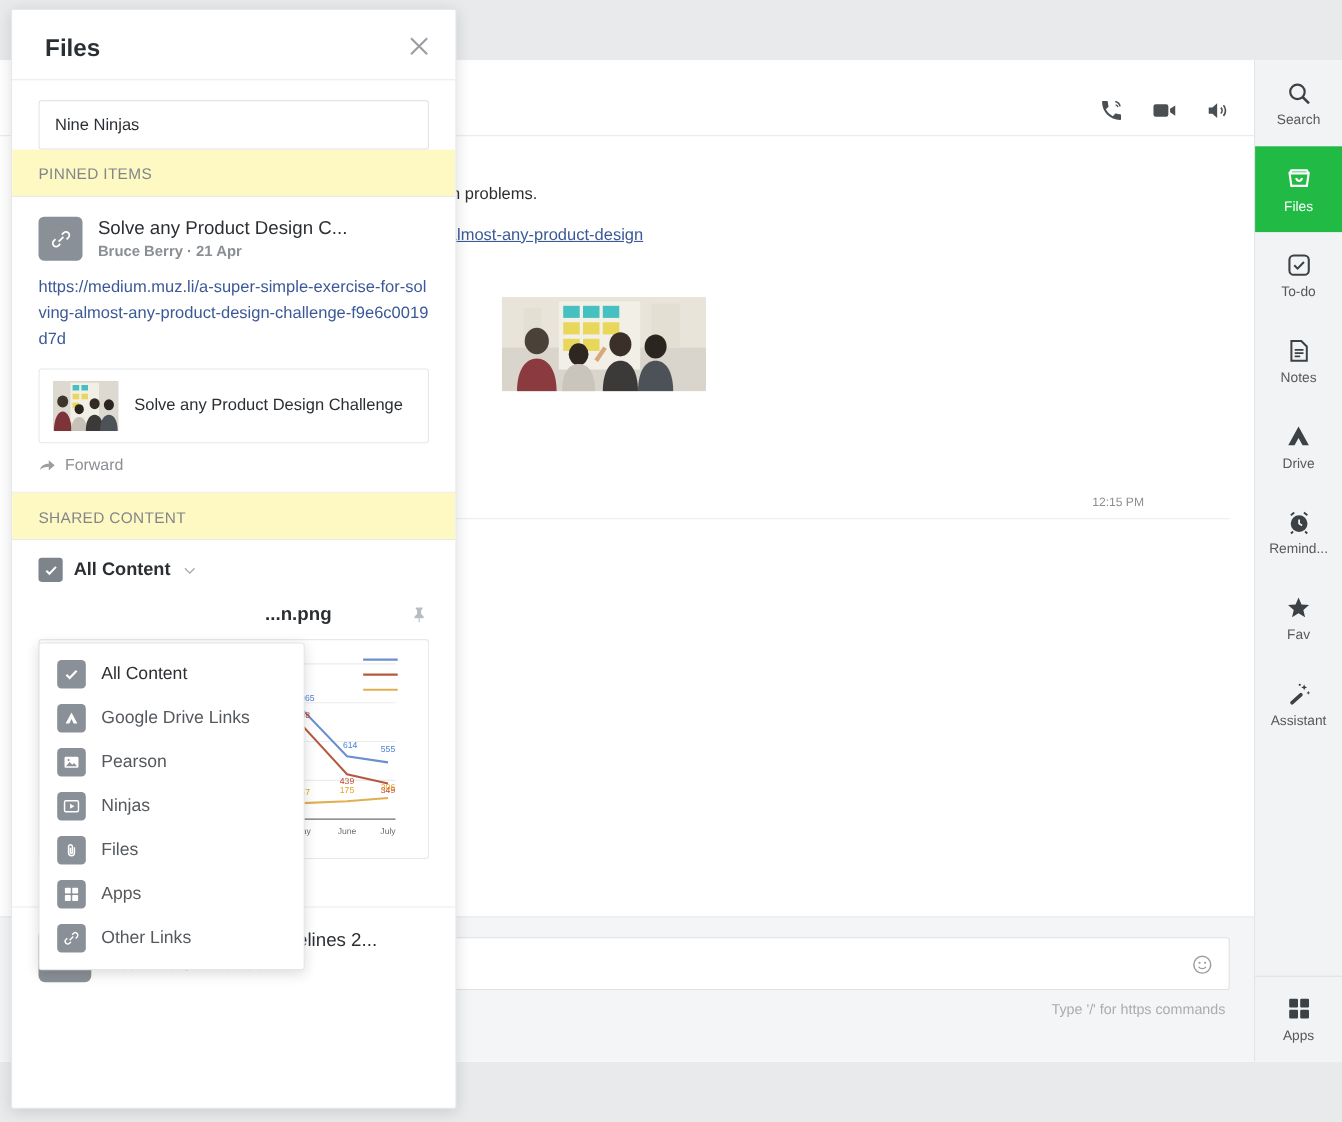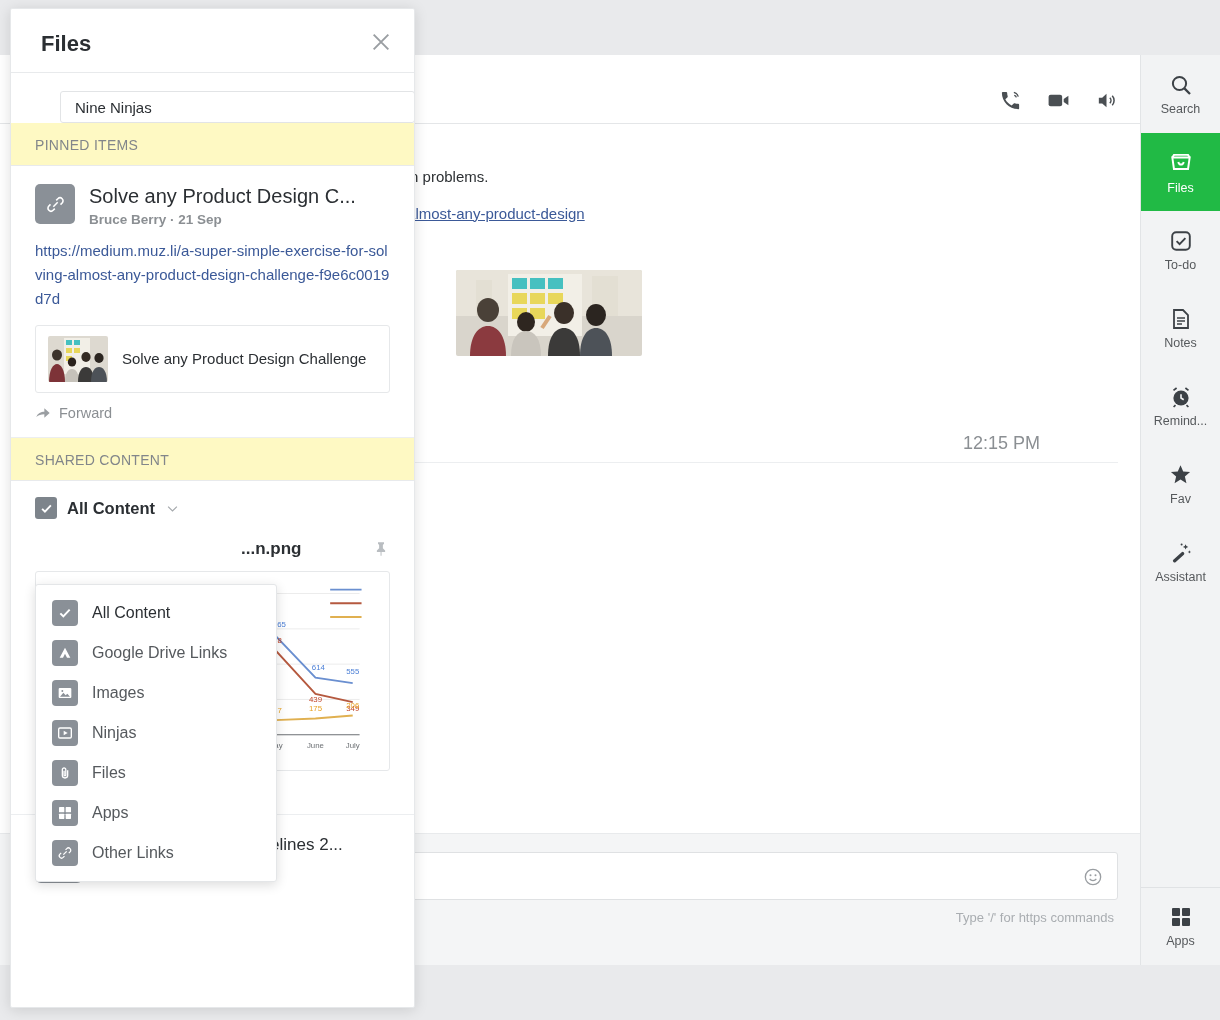--- a/index.html
+++ b/index.html
@@ -48,21 +48,21 @@
   .msg-link { display:block; color:#3b5998; text-decoration:underline; font-size:15px;
               line-height:1.8; margin-top:12px; max-width:565px; word-break:break-all;}
 
   .preview { display:flex; gap:22px; margin-top:14px; border-left:4px solid #21a85a; padding-left:14px; max-width:620px;}
   .preview-title { font-size:15.5px; font-weight:700; color:#1f2326; margin-bottom:9px;}
   .preview-body { font-size:14.8px; color:#2c3033; line-height:1.85; max-width:375px;}
   .preview-thumb { width:186px; height:86px; border-radius:2px; overflow:hidden; flex:none; margin-top:2px;}
 
   .act-row { display:flex; align-items:center; gap:34px; margin-top:13px; }
   .act { display:flex; align-items:center; gap:8px; color:#8b8f93; font-size:14.5px; cursor:pointer;}
-  .msg-time { text-align:right; color:#8b8f93; font-size:18px; padding-right:78px; margin-top:0;}
+  .msg-time { text-align:right; color:#8b8f93; font-size:11px; padding-right:78px; margin-top:18px;}
   .msg-sep { height:1px; background:#eceef0; margin:8px 22px 0 22px; }
 
   .chart-card {
     margin-top:10px; width:366px; height:222px; border:1px solid #e2e4e6;
     border-radius:3px; background:#f2f3f4; padding:8px;
   }
 
   .composer-wrap { position:absolute; left:0; right:0; bottom:0; height:132px; background:#f4f5f6; border-top:1px solid #e8eaec;}
   .composer {
     position:absolute; left:22px; right:22px; top:18px; height:48px;
@@ -88,33 +88,32 @@
     background:#fff; border:1px solid #e6e8ea; border-radius:2px;
     box-shadow: 0 2px 14px rgba(0,0,0,0.13);
     overflow:hidden;
   }
   .fp-header { height:64px; border-bottom:1px solid #e8eaec; position:relative;}
   .fp-title { position:absolute; left:30px; top:22px; font-size:22px; font-weight:700; color:#2b2f33;}
   .fp-close { position:absolute; right:22px; top:22px; width:22px; height:22px; cursor:pointer;}
 
   .fp-search-wrap { padding:18px 24px 0 24px; }
   .fp-search {
-    width:100%; height:32px; border:1px solid #e2e4e6; border-radius:3px;
+    width:100%; height:45px; border:1px solid #e2e4e6; border-radius:3px;
     background:#fff; padding:0 14px; font-size:15px; color:#2b2f33;
     font-family:"Liberation Sans", sans-serif;
-    margin-left:25px;
   }
   .fp-section { padding:14px 24px 12px 24px; font-size:14px; color:#82868a;
                 letter-spacing:0.3px; border-bottom:1px solid #e8eaec; background:#fef9c3;}
 
   .pin-item { padding:18px 24px 16px 24px; border-bottom:1px solid #eceef0; }
   .pin-head { display:flex; gap:14px; align-items:flex-start; }
   .file-ico-sq { width:40px; height:40px; border-radius:5px; background:#8a9097;
                  display:flex; align-items:center; justify-content:center; flex:none;}
-  .pin-name { font-size:20px; color:#2b2f33; line-height:1.25; }
+  .pin-name { font-size:17px; color:#2b2f33; line-height:1.25; }
   .pin-meta { font-size:13.5px; color:#8b8f93; font-weight:700; margin-top:3px;}
   .pin-link { color:#3b5998; font-size:15px; line-height:1.6; margin-top:12px; word-break:break-all;
               display:block; text-decoration:none;}
   .pin-card { margin-top:14px; border:1px solid #e6e8ea; border-radius:3px; display:flex;
               align-items:center; gap:14px; padding:10px 12px;}
   .pin-card-thumb { width:60px; height:46px; border-radius:2px; overflow:hidden; flex:none;}
   .pin-card-title { font-size:15px; color:#2b2f33; line-height:1.35;}
 
   .filter-row { padding:16px 24px 10px 24px; display:flex; align-items:center; gap:10px; position:relative;}
   .chk { width:22px; height:22px; border-radius:3px; background:#7d848b; display:flex;
@@ -393,20 +392,26 @@
         <span class="lbl">To-do</span>
       </div>
       <div class="rail-item">
         <svg width="24" height="24" viewBox="0 0 24 24">
           <path fill="none" stroke="#3c4146" stroke-width="1.8" d="M5 3h9l5 5v13H5z"></path>
           <path stroke="#3c4146" stroke-width="1.6" d="M8 11h8M8 14h8M8 17h5"></path>
         </svg>
         <span class="lbl">Notes</span>
       </div>
       <div class="rail-item">
+        <svg width="25" height="25" viewBox="0 0 24 24">
+          <path fill="#3c4146" d="M12 3.5L21 20H15.5L12 13.6 8.5 20H3z"></path>
+        </svg>
+        <span class="lbl">Drive</span>
+      </div>
+      <div class="rail-item">
         <svg width="24" height="24" viewBox="0 0 24 24">
           <circle cx="12" cy="13" r="7.6" fill="#3c4146"></circle>
           <path d="M12 9.2V13l2.7 1.7" stroke="#f2f3f4" stroke-width="1.6" fill="none"></path>
           <path d="M4.5 5.4L7.6 3M19.5 5.4L16.4 3M6.5 20.2L4.6 22M17.5 20.2L19.4 22" stroke="#3c4146" stroke-width="1.7"></path>
         </svg>
         <span class="lbl">Remind...</span>
       </div>
       <div class="rail-item">
         <svg width="25" height="25" viewBox="0 0 24 24">
           <path fill="#3c4146" d="M12 3l2.6 6.1 6.6.5-5 4.3 1.5 6.4L12 16.9 6.3 20.3l1.5-6.4-5-4.3 6.6-.5z"></path>
@@ -453,21 +458,21 @@
       <div class="pin-head">
         <div class="file-ico-sq">
           <svg width="21" height="21" viewBox="0 0 24 24">
             <path d="M9.5 14.5l5-5" stroke="#fff" stroke-width="1.8"></path>
             <path d="M12.8 7.3l1.9-1.9a3.4 3.4 0 014.9 4.9l-1.9 1.9" fill="none" stroke="#fff" stroke-width="1.8"></path>
             <path d="M11.2 16.7l-1.9 1.9a3.4 3.4 0 01-4.9-4.9l1.9-1.9" fill="none" stroke="#fff" stroke-width="1.8"></path>
           </svg>
         </div>
         <div style="flex:1;min-width:0">
           <div class="pin-name">Solve any Product Design C...</div>
-          <div class="pin-meta">Bruce Berry · 21 Sep</div>
+          <div class="pin-meta">Bruce Berry · 21 Apr</div>
         </div>
       </div>
       <a class="pin-link" href="#">https://medium.muz.li/a-super-simple-exercise-for-solving-almost-any-product-design-challenge-f9e6c0019d7d</a>
       <div class="pin-card">
         <div class="pin-card-thumb">
           <svg class="thumb-svg" viewBox="0 0 60 46" preserveAspectRatio="none">
             <rect width="60" height="46" fill="#ddd9d0"></rect>
             <rect x="16" y="2" width="26" height="36" fill="#f2efe7"></rect>
             <rect x="18" y="4" width="6" height="5" fill="#46c0c0"></rect>
             <rect x="26" y="4" width="6" height="5" fill="#46c0c0"></rect>
@@ -629,21 +634,21 @@
         <span class="dd-label">Google Drive Links</span>
       </div>
       <div class="dd-item">
         <span class="dd-ico">
           <svg width="16" height="16" viewBox="0 0 24 24">
             <rect x="2.5" y="4.5" width="19" height="15" rx="1.5" fill="#fff"></rect>
             <path fill="#8a9097" d="M4.5 17.5l5-6 3.5 4 2.5-2.5 4 4.5z"></path>
             <circle cx="8" cy="9" r="1.4" fill="#8a9097"></circle>
           </svg>
         </span>
-        <span class="dd-label">Images</span>
+        <span class="dd-label">Pearson</span>
       </div>
       <div class="dd-item">
         <span class="dd-ico">
           <svg width="16" height="16" viewBox="0 0 24 24">
             <rect x="2.5" y="4.5" width="19" height="15" rx="2" fill="none" stroke="#fff" stroke-width="2"></rect>
             <path fill="#fff" d="M10 8.5l6 3.5-6 3.5z"></path>
           </svg>
         </span>
         <span class="dd-label">Ninjas</span>
       </div>

